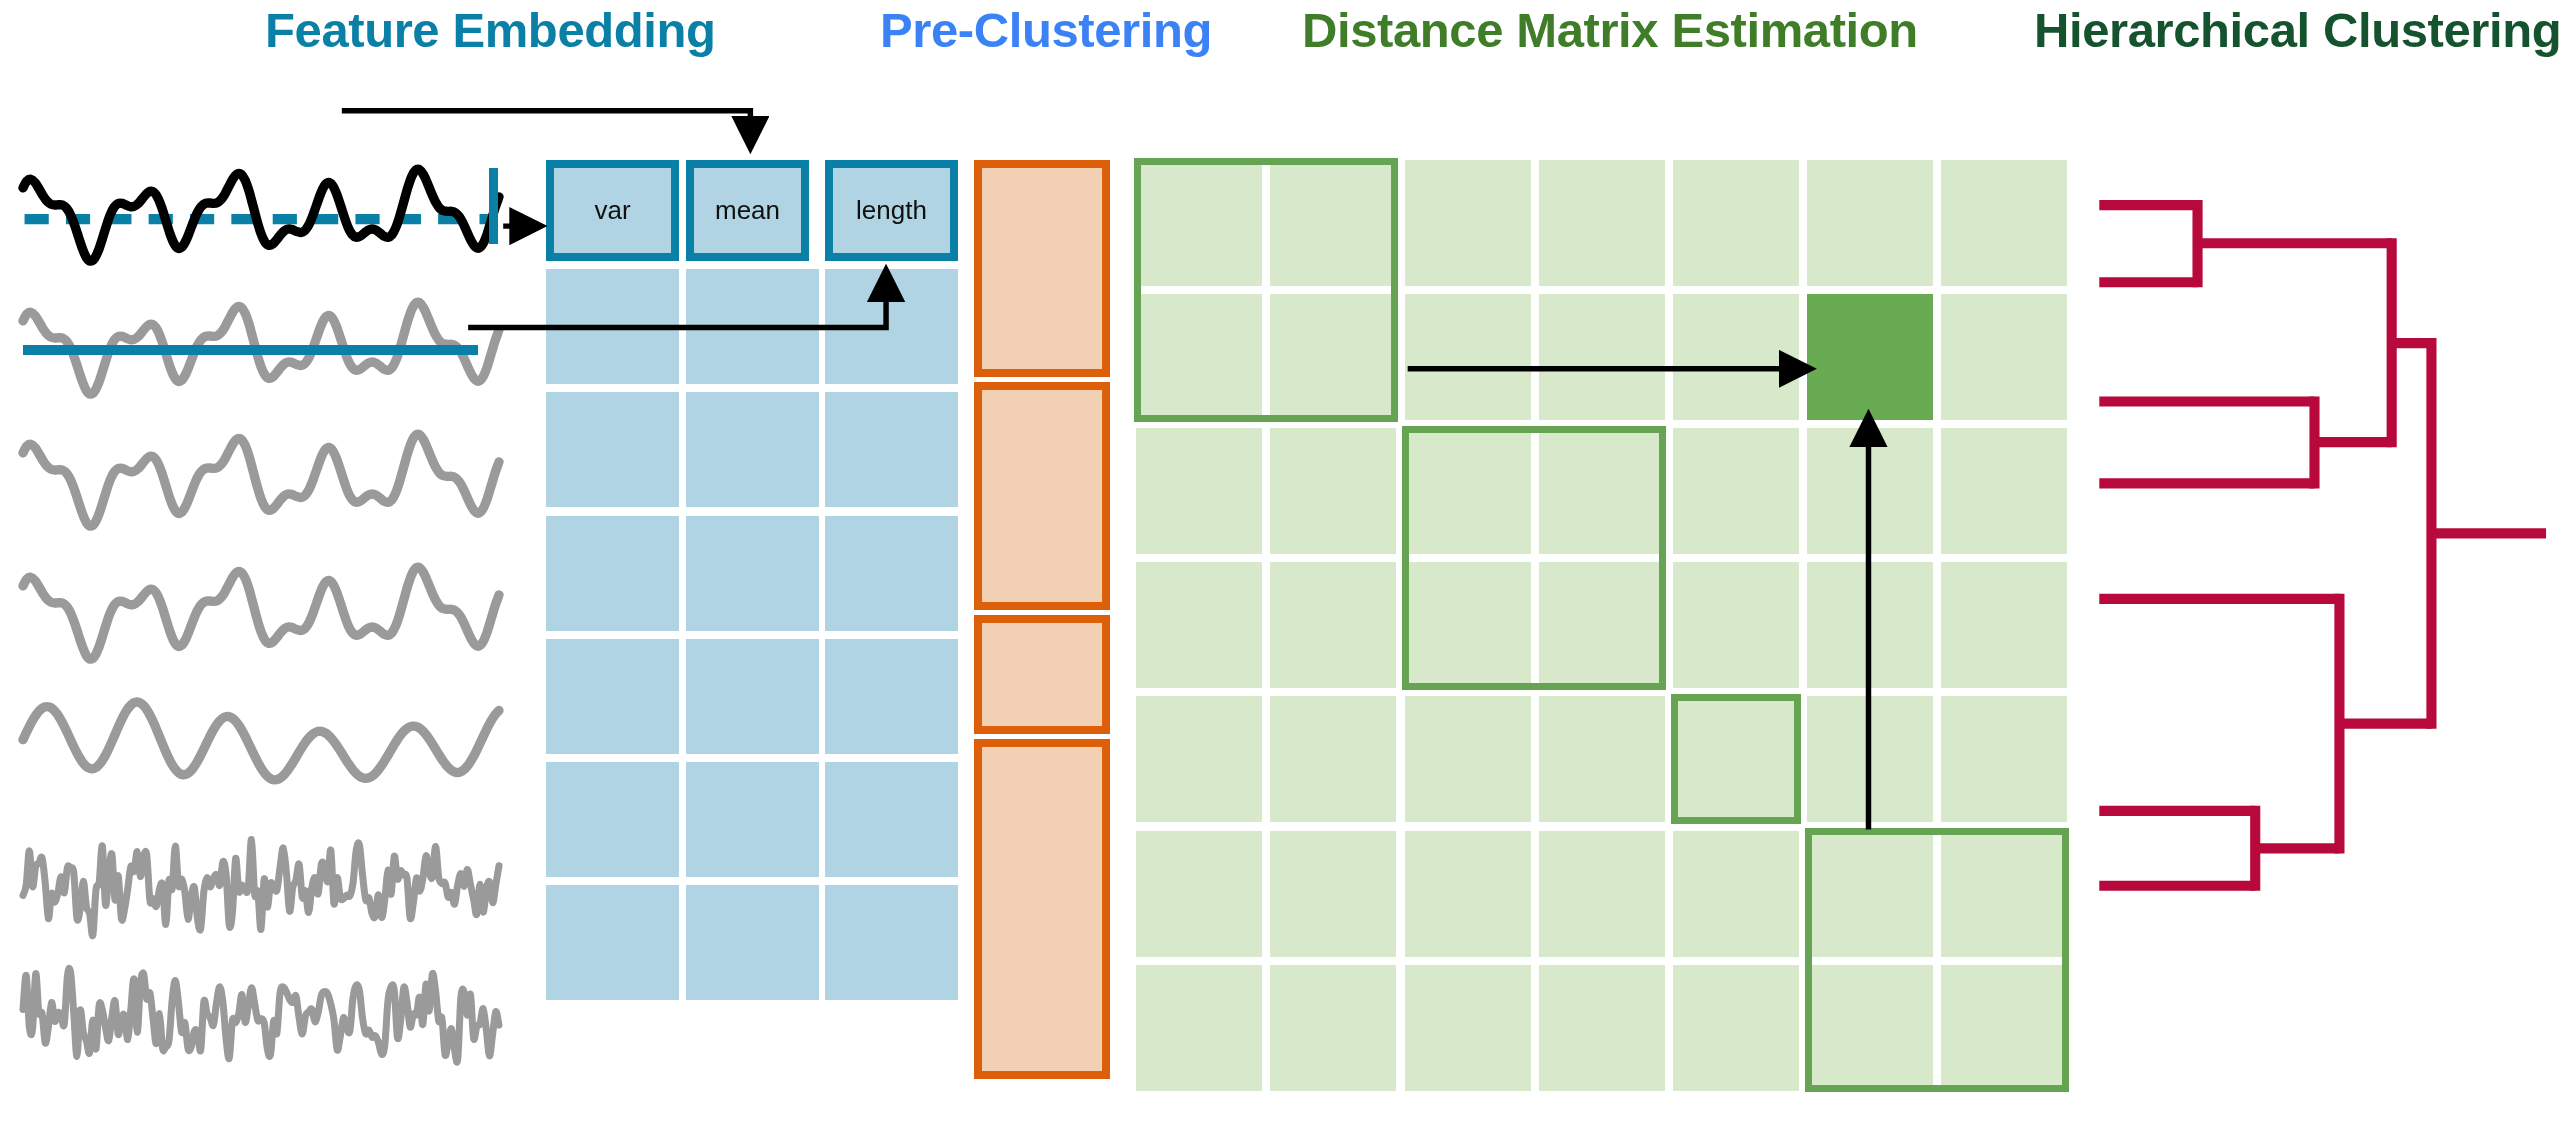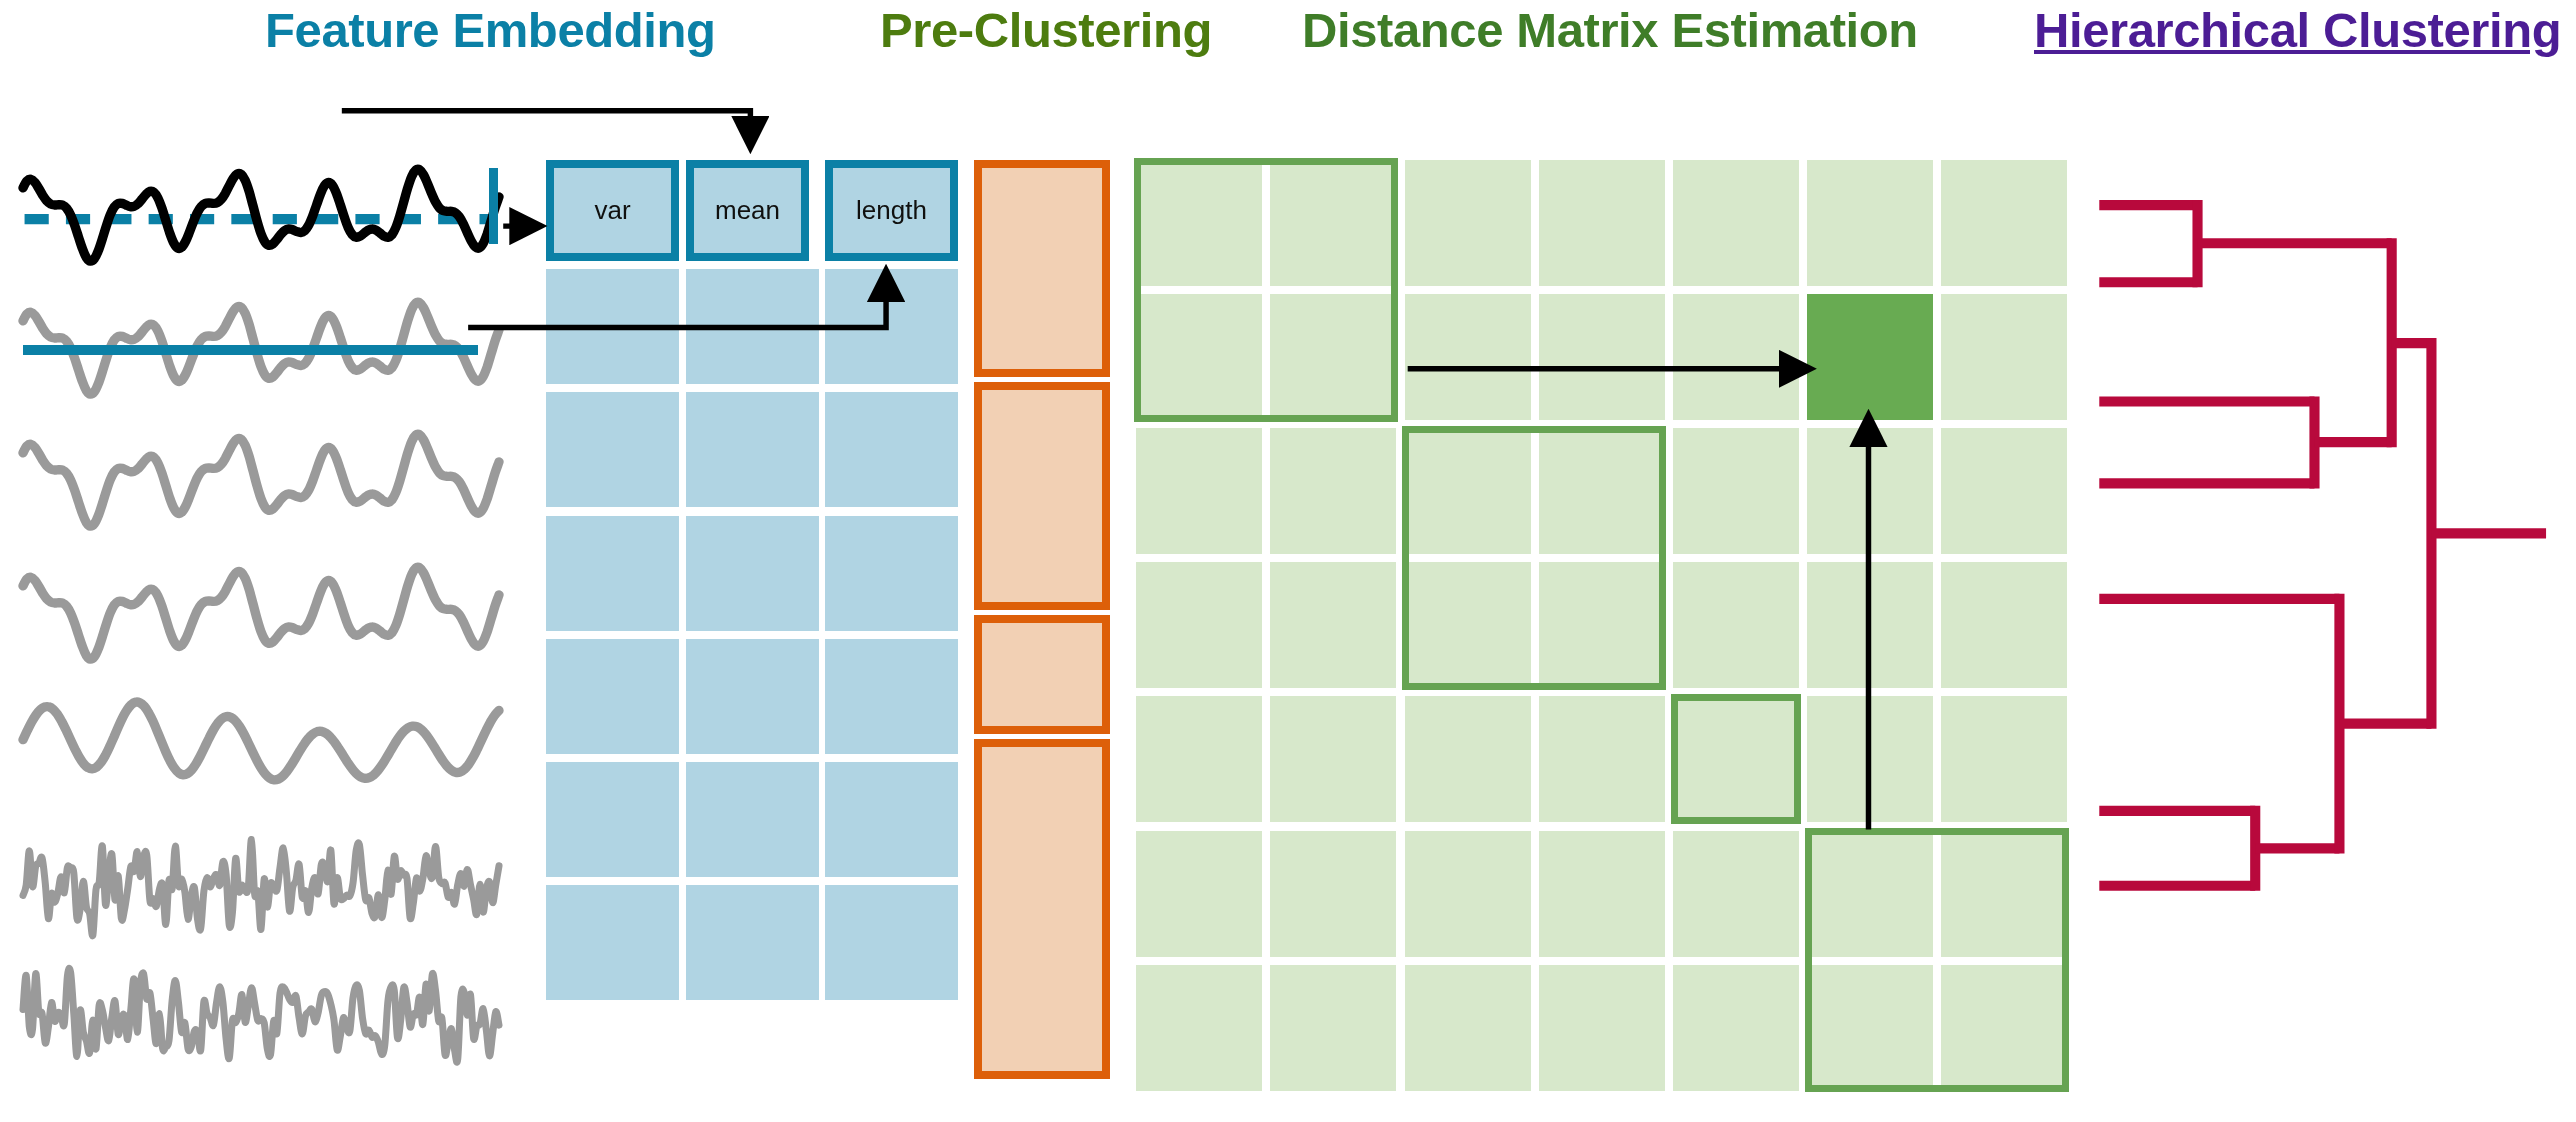--- a/index.html
+++ b/index.html
@@ -59,23 +59,23 @@
   
   .arrows{position:absolute;left:0;top:0;width:2576px;height:1122px;pointer-events:none;}
   .arrows svg{display:block;overflow:visible;}
 </style>
 </head>
 <body>
 
 <div id="stage">
 
   <div class="stage-title" id="title-0" style="left: 265px; top: 6.2px; color: rgb(11, 128, 166);">Feature Embedding</div>
-  <div class="stage-title" id="title-1" style="left: 880px; top: 6.2px; color: #4d7c0f;">Pre-Clustering</div>
+  <div class="stage-title" id="title-1" style="left: 880px; top: 6.2px; color: #3b82f6;">Pre-Clustering</div>
   <div class="stage-title" id="title-2" style="left: 1302px; top: 6.2px; color: rgb(63, 125, 40);">Distance Matrix Estimation</div>
-  <div class="stage-title" id="title-3" style="left: 2034px; top: 6.2px; color: #4c1d95; text-decoration: underline;">Hierarchical Clustering</div>
+  <div class="stage-title" id="title-3" style="left: 2034px; top: 6.2px; color: #14532d;">Hierarchical Clustering</div>
 
   <div id="waveforms">
       <div class="wave-row" style="top: 148px;">
         <svg viewBox="0 0 610 150" width="476" height="117">
           <line x1="2" y1="81" x2="604" y2="81" stroke="#0b80a6" stroke-width="13" stroke-dasharray="31 22" stroke-linecap="butt"></line>
           <path d="M 0.0 40.9 C 0.8 39.4, 3.4 33.9, 5.1 32.0 C 6.8 30.2, 8.5 29.6, 10.2 30.0 C 11.9 30.3, 13.6 31.9, 15.3 33.9 C 16.9 35.9, 18.6 38.9, 20.3 41.7 C 22.0 44.5, 23.7 47.8, 25.4 50.5 C 27.1 53.1, 28.8 55.8, 30.5 57.6 C 32.2 59.5, 33.9 60.8, 35.6 61.7 C 37.3 62.5, 39.0 62.6, 40.7 62.8 C 42.4 62.9, 44.1 62.4, 45.8 62.4 C 47.4 62.5, 49.1 62.3, 50.8 63.0 C 52.5 63.8, 54.2 64.9, 55.9 66.9 C 57.6 69.0, 59.3 71.9, 61.0 75.5 C 62.7 79.1, 64.4 83.7, 66.1 88.5 C 67.8 93.2, 69.5 98.9, 71.2 104.0 C 72.9 109.1, 74.6 114.7, 76.3 119.1 C 77.9 123.5, 79.6 127.6, 81.3 130.3 C 83.0 132.9, 84.7 134.6, 86.4 134.8 C 88.1 135.0, 89.8 133.8, 91.5 131.6 C 93.2 129.3, 94.9 125.5, 96.6 121.2 C 98.3 117.0, 100.0 111.4, 101.7 106.1 C 103.4 100.9, 105.1 94.8, 106.8 89.7 C 108.4 84.6, 110.1 79.4, 111.8 75.3 C 113.5 71.3, 115.2 67.8, 116.9 65.4 C 118.6 63.0, 120.3 61.6, 122.0 60.8 C 123.7 60.0, 125.4 60.3, 127.1 60.7 C 128.8 61.1, 130.5 62.2, 132.2 62.9 C 133.9 63.6, 135.6 64.7, 137.3 64.9 C 138.9 65.2, 140.6 65.2, 142.3 64.6 C 144.0 64.0, 145.7 62.7, 147.4 61.1 C 149.1 59.6, 150.8 57.3, 152.5 55.3 C 154.2 53.3, 155.9 50.7, 157.6 49.1 C 159.3 47.4, 161.0 45.8, 162.7 45.3 C 164.4 44.9, 166.1 45.1, 167.8 46.5 C 169.4 47.8, 171.1 50.3, 172.8 53.6 C 174.5 57.0, 176.2 61.6, 177.9 66.4 C 179.6 71.2, 181.3 77.2, 183.0 82.6 C 184.7 88.0, 186.4 94.0, 188.1 98.8 C 189.8 103.6, 191.5 108.3, 193.2 111.5 C 194.9 114.7, 196.6 117.1, 198.3 118.0 C 199.9 118.9, 201.6 118.5, 203.3 117.0 C 205.0 115.6, 206.7 112.6, 208.4 109.3 C 210.1 106.0, 211.8 101.4, 213.5 97.2 C 215.2 92.9, 216.9 87.9, 218.6 83.8 C 220.3 79.6, 222.0 75.4, 223.7 72.2 C 225.4 68.9, 227.1 66.3, 228.8 64.4 C 230.4 62.5, 232.1 61.5, 233.8 60.8 C 235.5 60.1, 237.2 60.3, 238.9 60.3 C 240.6 60.3, 242.3 60.9, 244.0 60.8 C 245.7 60.7, 247.4 60.6, 249.1 59.7 C 250.8 58.8, 252.5 57.5, 254.2 55.5 C 255.9 53.5, 257.6 50.7, 259.3 47.8 C 260.9 44.9, 262.6 41.2, 264.3 38.0 C 266.0 34.8, 267.7 31.2, 269.4 28.7 C 271.1 26.2, 272.8 23.9, 274.5 23.0 C 276.2 22.2, 277.9 22.1, 279.6 23.5 C 281.3 24.8, 283.0 27.5, 284.7 31.1 C 286.4 34.8, 288.1 39.9, 289.8 45.4 C 291.4 50.9, 293.1 57.6, 294.8 63.9 C 296.5 70.2, 298.2 77.2, 299.9 83.1 C 301.6 89.1, 303.3 95.0, 305.0 99.5 C 306.7 104.1, 308.4 107.8, 310.1 110.3 C 311.8 112.8, 313.5 114.1, 315.2 114.5 C 316.9 114.9, 318.6 113.9, 320.3 112.7 C 321.9 111.4, 323.6 109.1, 325.3 107.0 C 327.0 105.0, 328.7 102.4, 330.4 100.4 C 332.1 98.5, 333.8 96.6, 335.5 95.5 C 337.2 94.3, 338.9 93.7, 340.6 93.5 C 342.3 93.4, 344.0 94.0, 345.7 94.5 C 347.4 95.1, 349.1 96.3, 350.8 96.8 C 352.4 97.4, 354.1 98.2, 355.8 98.1 C 357.5 97.9, 359.2 97.4, 360.9 95.9 C 362.6 94.3, 364.3 92.0, 366.0 88.8 C 367.7 85.7, 369.4 81.5, 371.1 77.2 C 372.8 72.8, 374.5 67.5, 376.2 62.8 C 377.9 58.0, 379.6 52.7, 381.3 48.6 C 382.9 44.5, 384.6 40.6, 386.3 38.1 C 388.0 35.7, 389.7 34.1, 391.4 34.0 C 393.1 33.9, 394.8 35.1, 396.5 37.4 C 398.2 39.7, 399.9 43.5, 401.6 47.7 C 403.3 51.9, 405.0 57.4, 406.7 62.5 C 408.4 67.6, 410.1 73.4, 411.8 78.3 C 413.4 83.2, 415.1 88.2, 416.8 91.9 C 418.5 95.7, 420.2 98.8, 421.9 100.8 C 423.6 102.8, 425.3 103.8, 427.0 104.1 C 428.7 104.5, 430.4 103.7, 432.1 102.8 C 433.8 101.9, 435.5 100.2, 437.2 98.9 C 438.9 97.7, 440.6 96.0, 442.3 95.1 C 443.9 94.3, 445.6 93.6, 447.3 93.6 C 449.0 93.5, 450.7 94.1, 452.4 95.0 C 454.1 95.9, 455.8 97.5, 457.5 98.8 C 459.2 100.1, 460.9 101.8, 462.6 102.8 C 464.3 103.7, 466.0 104.6, 467.7 104.3 C 469.4 104.0, 471.1 103.1, 472.8 101.0 C 474.4 98.9, 476.1 95.7, 477.8 91.7 C 479.5 87.7, 481.2 82.4, 482.9 76.8 C 484.6 71.3, 486.3 64.7, 488.0 58.7 C 489.7 52.6, 491.4 46.0, 493.1 40.6 C 494.8 35.2, 496.5 29.9, 498.2 26.1 C 499.9 22.4, 501.6 19.5, 503.3 18.1 C 504.9 16.7, 506.6 16.6, 508.3 17.7 C 510.0 18.7, 511.7 21.2, 513.4 24.2 C 515.1 27.1, 516.8 31.4, 518.5 35.3 C 520.2 39.3, 521.9 44.0, 523.6 48.0 C 525.3 52.0, 527.0 56.0, 528.7 59.1 C 530.4 62.2, 532.1 64.8, 533.8 66.7 C 535.4 68.5, 537.1 69.5, 538.8 70.2 C 540.5 70.9, 542.2 70.8, 543.9 70.9 C 545.6 71.1, 547.3 70.7, 549.0 71.0 C 550.7 71.3, 552.4 71.6, 554.1 72.8 C 555.8 74.0, 557.5 75.7, 559.2 78.0 C 560.9 80.4, 562.6 83.6, 564.3 86.9 C 565.9 90.3, 567.6 94.4, 569.3 98.1 C 571.0 101.8, 572.7 105.9, 574.4 108.9 C 576.1 112.0, 577.8 114.9, 579.5 116.4 C 581.2 117.9, 582.9 118.6, 584.6 117.9 C 586.3 117.2, 588.0 115.2, 589.7 112.2 C 591.4 109.2, 593.1 104.7, 594.8 100.0 C 596.4 95.2, 598.1 89.2, 599.8 83.6 C 601.5 78.1, 603.2 71.8, 604.9 66.6 C 606.6 61.4, 609.2 54.8, 610.0 52.4" fill="none" stroke="#000000" stroke-width="12" stroke-linecap="round" stroke-linejoin="round"></path>
         </svg>
       </div>
       <div class="wave-row" style="top: 281px;">
         <svg viewBox="0 0 610 150" width="476" height="117">

